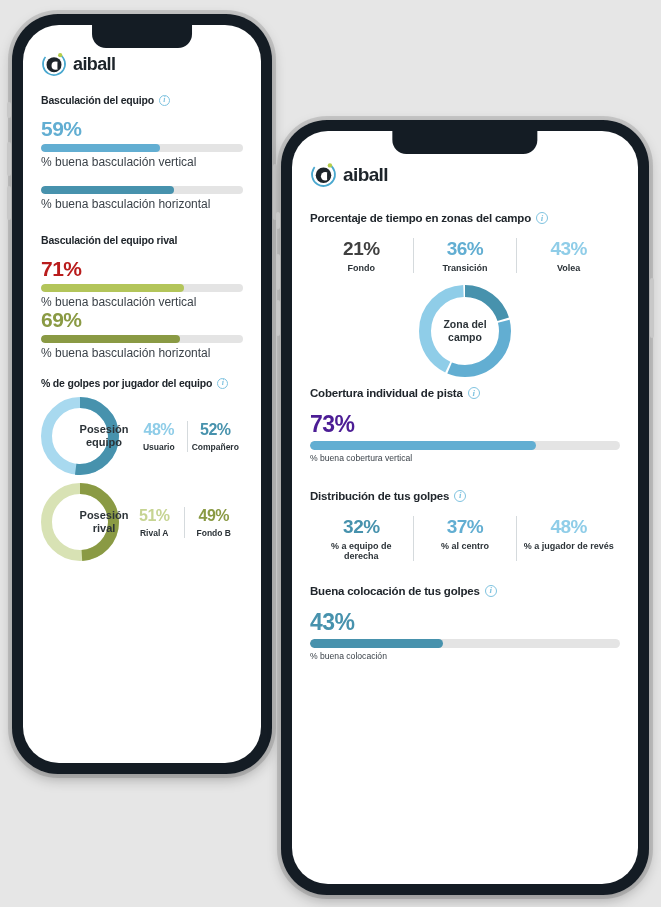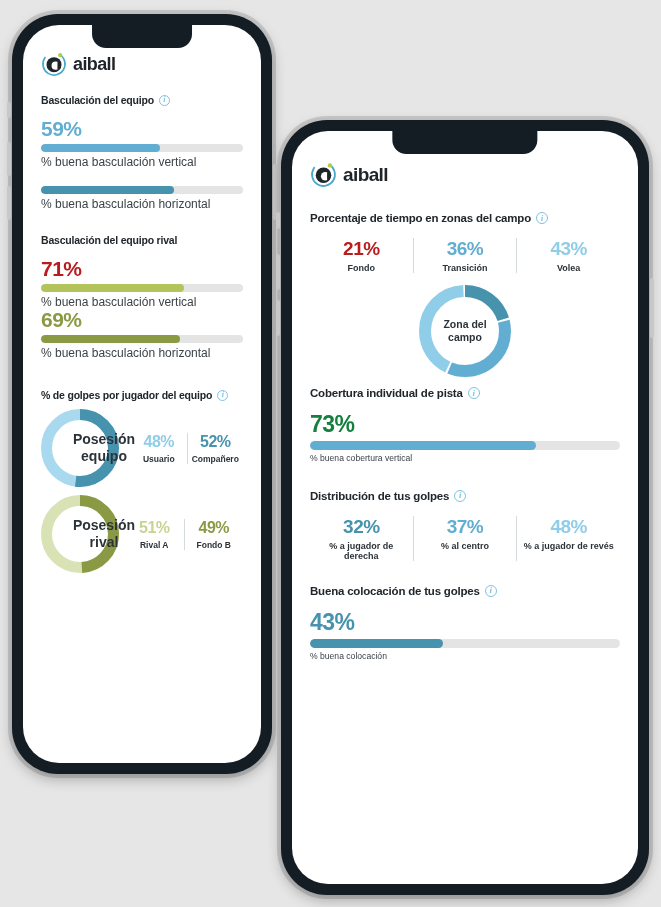--- a/index.html
+++ b/index.html
@@ -91,21 +91,21 @@
   
   #p1 { font-size: 0; }
   #p1 .sect-title { font-size: 10.5px; }
   #p1 .info-icon { width: 11px; height: 11px; font-size: 8px; }
   #p1 .big { font-size: 21px; }
   #p1 .caption { font-size: 12px; }
   #p1 .bar-track { height: 8px; }
   #p1 .logo-word { font-size: 18px; }
   #p1 .stat-num { font-size: 16px; font-weight: bold; letter-spacing: -0.5px; }
   #p1 .stat-cap { font-size: 8.5px; color: #2c3338; margin-top: 3px; font-weight: bold; }
-  #p1 .donut-inner { font-size: 14px; font-weight: bold; margin-left: 48px; }
+  #p1 .donut-inner { font-size: 11px; font-weight: bold; margin-left: 48px; }
 
   
   #p2 .sect-title { font-size: 11.5px; }
   #p2 .info-icon { width: 12px; height: 12px; font-size: 9px; }
   #p2 .big { font-size: 23px; }
   #p2 .caption { font-size: 8.6px; }
   #p2 .bar-track { height: 9px; }
   #p2 .logo-word { font-size: 19px; }
   #p2 .stat-num { font-size: 19px; font-weight: bold; letter-spacing: -0.5px; }
   #p2 .stat-cap { font-size: 9px; color: #2c3338; margin-top: 3px; font-weight: bold; }
@@ -162,21 +162,21 @@
     </div>
     <div class="caption" style="margin-top:4px">% buena basculación vertical</div>
   </div>
         <div style="">
     <div class="big" style="color:#8a9a44">69%</div>
     <div class="bar-track" style="margin-top:5px">
       <div class="bar-fill" style="width:69%;background:#8a9a44"></div>
     </div>
     <div class="caption" style="margin-top:4px">% buena basculación horizontal</div>
   </div>
-        <div class="sect-title" style="margin-top:28px">
+        <div class="sect-title" style="margin-top:16px">
     <span>% de golpes por jugador del equipo</span>
     <span class="info-icon">i</span>
   </div>
         <div class="donut-row" style="margin-top:8px">
       <div class="donut-wrap" style="width:78px;height:78px">
     <svg width="78" height="78">
       <circle cx="39" cy="39" r="33.5" fill="none" stroke="#a8d9ef" stroke-width="11"></circle>
       <circle cx="39" cy="39" r="33.5" fill="none" stroke="#4792ad" stroke-width="11" stroke-dasharray="109.45308805106839 210.48670779051614" transform="rotate(-90 39 39)"></circle>
     </svg>
     <div class="donut-label">
@@ -246,21 +246,21 @@
       </svg>
     </span>
     <span class="logo-word">aiball</span>
   </div>
         <div class="sect-title" style="margin-top:24px">
     <span>Porcentaje de tiempo en zonas del campo</span>
     <span class="info-icon">i</span>
   </div>
         <div class="stats" style="margin-top:14px">
           <div class="col">
-      <div class="stat-num" style="color:#b91c1c">21%</div>
+      <div class="stat-num" style="color:#404040">21%</div>
       <div class="stat-cap">Fondo</div>
     </div>
           <div class="divider"></div>
           <div class="col">
       <div class="stat-num" style="color:#62aed2">36%</div>
       <div class="stat-cap">Transición</div>
     </div>
           <div class="divider"></div>
           <div class="col">
       <div class="stat-num" style="color:#8fcde8">43%</div>
@@ -278,34 +278,34 @@
       <span class="donut-inner">Zona del</span>
       <span class="donut-inner">campo</span>
     </div>
   </div>
         </div>
         <div class="sect-title" style="margin-top:10px">
     <span>Cobertura individual de pista</span>
     <span class="info-icon">i</span>
   </div>
         <div style="margin-top:14px">
-    <div class="big" style="color:#15803d">73%</div>
+    <div class="big" style="color:#4c1d95">73%</div>
     <div class="bar-track" style="margin-top:5px">
       <div class="bar-fill" style="width:73%;background:#62aed2"></div>
     </div>
     <div class="caption" style="margin-top:4px">% buena cobertura vertical</div>
   </div>
         <div class="sect-title" style="margin-top:26px">
     <span>Distribución de tus golpes</span>
     <span class="info-icon">i</span>
   </div>
         <div class="stats" style="margin-top:14px">
           <div class="col">
       <div class="stat-num" style="color:#4792ad">32%</div>
-      <div class="stat-cap">% a jugador de derecha</div>
+      <div class="stat-cap">% a equipo de derecha</div>
     </div>
           <div class="divider"></div>
           <div class="col">
       <div class="stat-num" style="color:#62aed2">37%</div>
       <div class="stat-cap">% al centro</div>
     </div>
           <div class="divider"></div>
           <div class="col">
       <div class="stat-num" style="color:#8fcde8">48%</div>
       <div class="stat-cap">% a jugador de revés</div>

